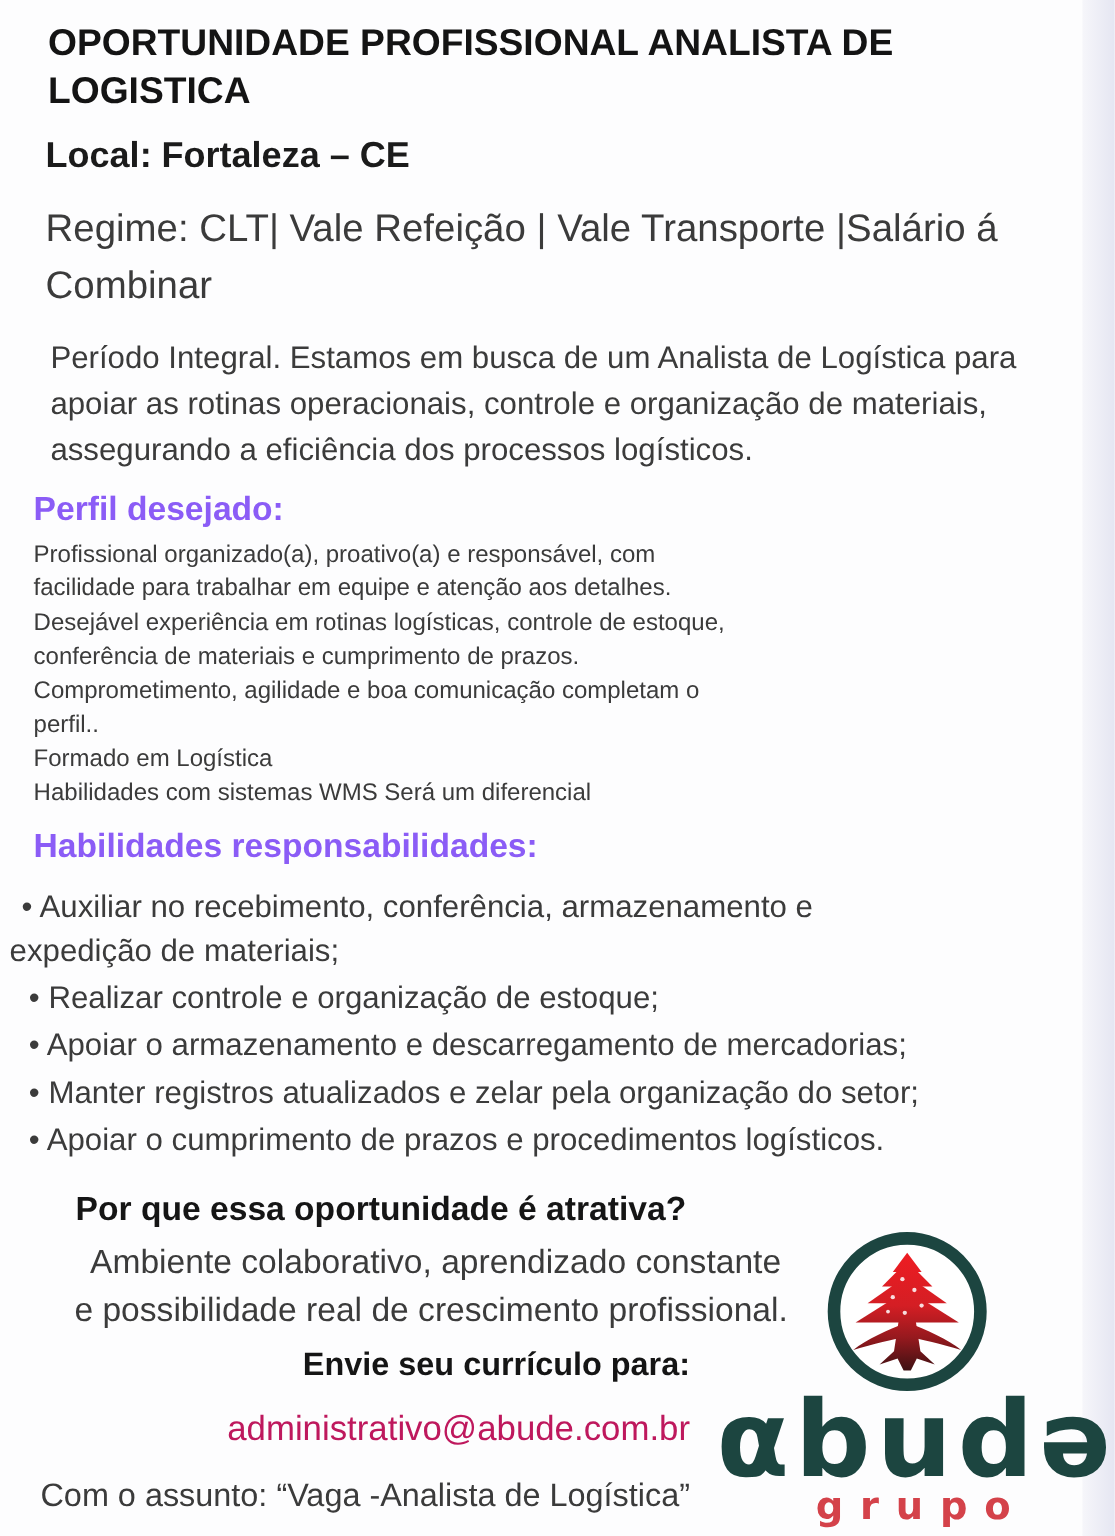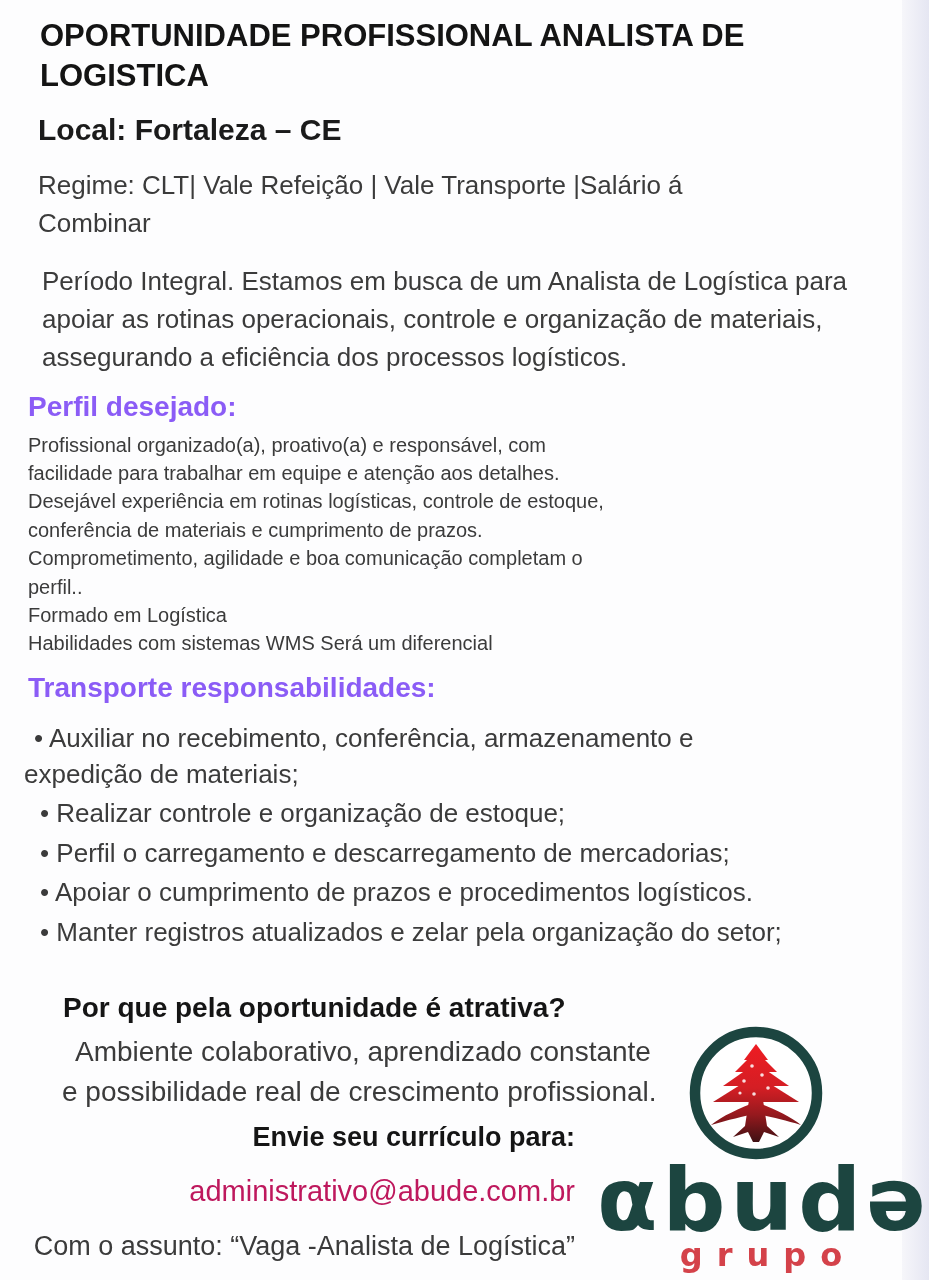--- a/index.html
+++ b/index.html
@@ -22,35 +22,35 @@
     margin: 16px 40px 16px 40px;
     font-size: 31px; font-weight: bold;
     color: #141414; line-height: 1.28;
   }
   .location {
     margin: 18px 0 0 38px;
     font-size: 30px; font-weight: bold; color: #1b1b1b;
   }
   .regime {
     margin: 20px 0 0 38px;
-    font-size: 26px; line-height: 1.45; color: #3b3b3b;
+    font-size: 32px; line-height: 1.45; color: #3b3b3b;
   }
   .intro {
     margin: 20px 30px 0 42px;
     font-size: 26px; line-height: 1.46; color: #3b3b3b;
   }
   .section-heading {
     margin: 14px 0 0 28px;
     font-size: 28px; font-weight: bold; color: #8b5cf6;
   }
   .profile-body {
     margin: 8px 0 0 28px;
     font-size: 20px; line-height: 1.42; color: #3b3b3b;
   }
-  .resp-list { margin-top: 16px; padding-left: 16px; }
+  .resp-list { margin-top: 16px; }
   .bullet {
     margin: 0 0 3px 8px;
     font-size: 26px; line-height: 1.40; color: #3b3b3b;
     text-indent: 16px;
   }
   .bullet.first { text-indent: 10px; }
 
   .why-block { position: absolute; left: 0; top: 992px; width: 700px; }
   .why-heading {
     margin: 0 0 0 63px;
@@ -90,33 +90,33 @@
 <h2 class="section-heading">Perfil desejado:</h2>
 <div class="profile-body pre">Profissional organizado(a), proativo(a) e responsável, com
 facilidade para trabalhar em equipe e atenção aos detalhes.
 Desejável experiência em rotinas logísticas, controle de estoque,
 conferência de materiais e cumprimento de prazos.
 Comprometimento, agilidade e boa comunicação completam o
 perfil..
 Formado em Logística
 Habilidades com sistemas WMS Será um diferencial</div>
 
-<h2 class="section-heading">Transporte responsabilidades:</h2>
+<h2 class="section-heading">Habilidades responsabilidades:</h2>
 
 <div class="resp-list">
   <p class="bullet first pre">• Auxiliar no recebimento, conferência, armazenamento e
 expedição de materiais;</p>
   <p class="bullet pre">• Realizar controle e organização de estoque;</p>
-  <p class="bullet pre">• Perfil o carregamento e descarregamento de mercadorias;</p>
+  <p class="bullet pre">• Apoiar o armazenamento e descarregamento de mercadorias;</p>
+  <p class="bullet pre">• Manter registros atualizados e zelar pela organização do setor;</p>
   <p class="bullet pre">• Apoiar o cumprimento de prazos e procedimentos logísticos.</p>
-  <p class="bullet pre">• Manter registros atualizados e zelar pela organização do setor;</p>
 </div>
 
 <div class="why-block">
-  <h2 class="why-heading">Por que pela oportunidade é atrativa?</h2>
+  <h2 class="why-heading">Por que essa oportunidade é atrativa?</h2>
   <div class="why-body pre">Ambiente colaborativo, aprendizado constante
 e possibilidade real de crescimento profissional.</div>
 </div>
 
 <div class="apply-block">
   <div class="apply-heading">Envie seu currículo para:</div>
   <div class="apply-email">administrativo@abude.com.br</div>
   <div class="apply-subject">Com o assunto: “Vaga -Analista de Logística”</div>
 </div>
 

